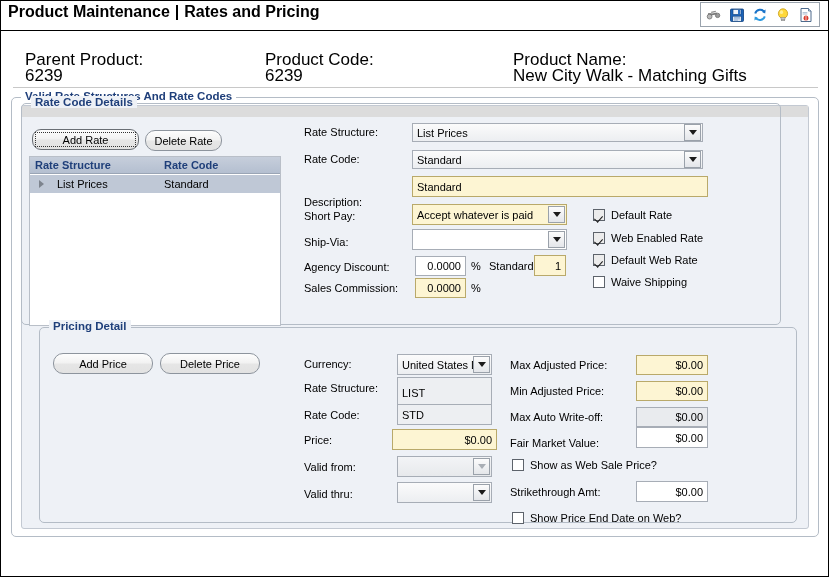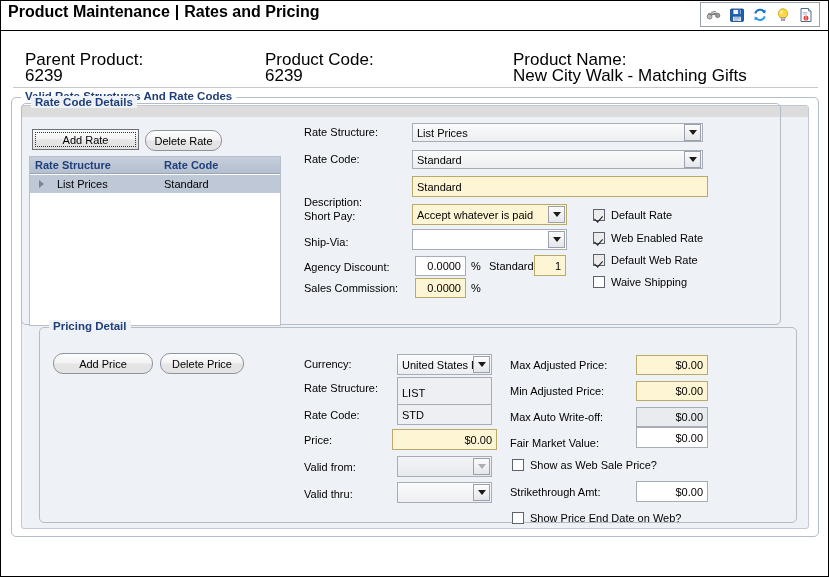--- a/index.html
+++ b/index.html
@@ -272,21 +272,21 @@
     <span class="glabel">Valid Rate Structures And Rate Codes</span>
   </div>
 
   <div class="panel-bg" style="left:20px; top:104px; width:788px; height:424px;"></div>
   <div class="panel-topband" style="left:21px; top:105px; width:786px;"></div>
 
   <div class="group" id="grp-rate" style="left:20px; top:102px; width:760px; height:222px;">
     <span class="glabel">Rate Code Details</span>
   </div>
 
-  <div class="btn focused" style="left:31px; top:128px; width:107px;">
+  <div class="btn focused" style="left:31px; top:128px; width:107px;border-radius:9px;">
     <span class="focusring"></span>
     <span>Add Rate</span>
   </div>
   <div class="btn" style="left:144px; top:129px; width:77px;">
     <span>Delete Rate</span>
   </div>
 
   <div class="grid" style="left:28px; top:155px; width:252px; height:170px;">
     <div class="grid-head">
       <span class="gh" style="left:5px;">Rate Structure</span>
@@ -362,21 +362,21 @@
     <span>Waive Shipping</span>
   </div>
 
   <div class="group" id="grp-pricing" style="left:38px; top:326px; width:758px; height:196px;">
     <span class="glabel">Pricing Detail</span>
   </div>
 
   <div class="btn" style="left:52px; top:352px; width:100px;">
     <span>Add Price</span>
   </div>
-  <div class="btn" style="left:159px; top:352px; width:84px;">
+  <div class="btn" style="left:159px; top:352px; width:100px;">
     <span>Delete Price</span>
   </div>
 
 
   <div class="lbl" style="left:303px; top:357px;">Currency:</div>
   <div class="combo" style="left:396px; top:353px; width:95px; height:21px;">
     <span class="ctext">United States D</span>
     <span class="carrow">
         <i></i>
       </span>

